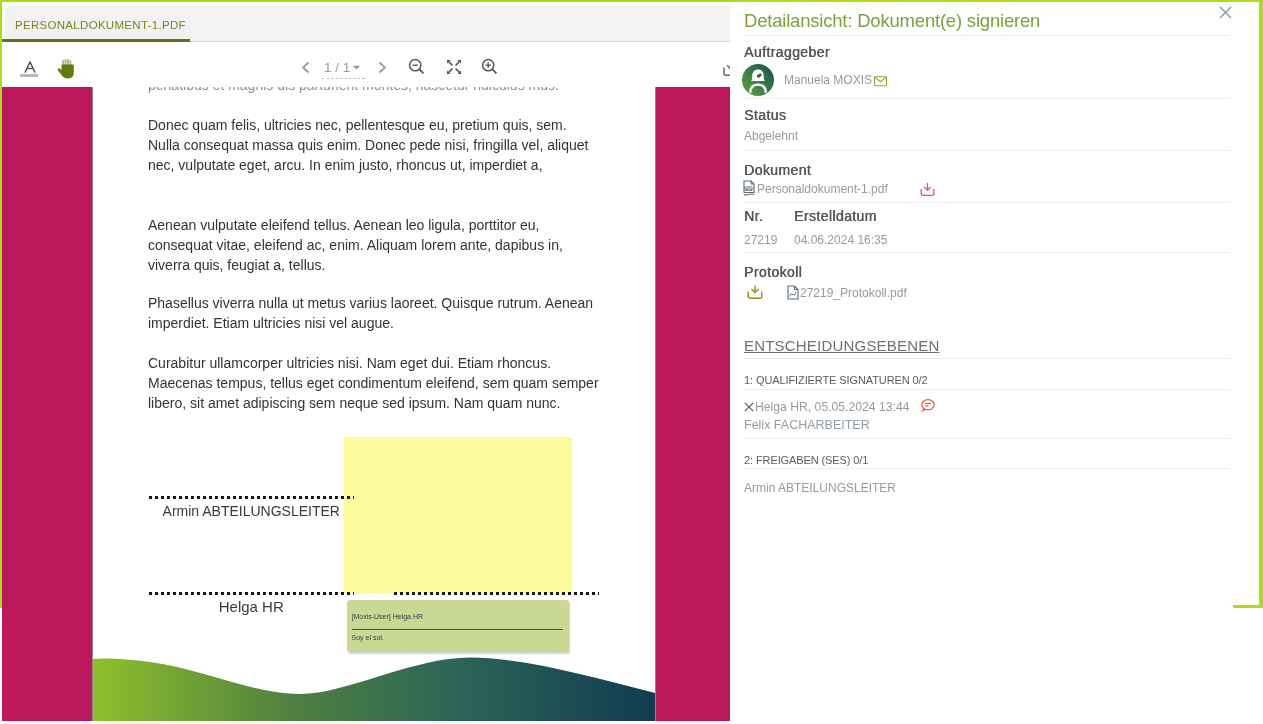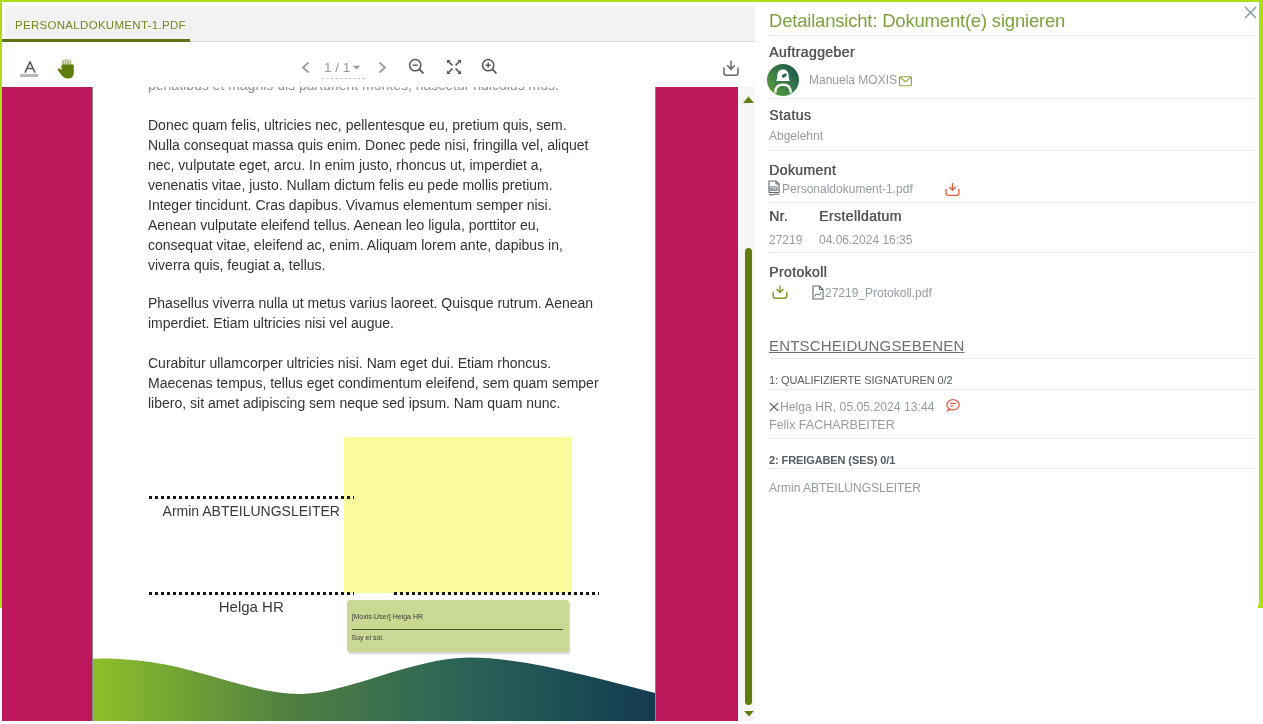--- a/index.html
+++ b/index.html
@@ -14,21 +14,21 @@
   #tabline { position:absolute; left:-3px; top:33px; width:188px; height:3px; background:#5d7517; }
   #toolbar { position:absolute; left:0; top:42px; width:754px; height:43px; background:#fff; }
   #viewer { position:absolute; left:0; top:85px; width:754px; height:634px; background:#be185d; overflow:hidden; }
   #page { position:absolute; left:90px; top:0; width:564px; height:634px; background:#fff;
           border-left:1px solid #8a8a8a; border-right:1px solid #8a8a8a; overflow:hidden; }
   .docline { position:absolute; left:55px; width:470px; height:20px; font-size:14px; line-height:20px; color:#333; white-space:nowrap; }
   
   #sbtrack { position:absolute; left:736px; top:0; width:18px; height:634px; background:#f6f6f6; }
   #sbthumb { position:absolute; left:743px; top:161px; width:7px; height:457px; background:#5e7d0e; border-radius:4px; }
   
-  #panel { position:absolute; left:753px; top:0; width:503px; height:719px; background:#fff; }
+  #panel { position:absolute; left:728px; top:0; width:503px; height:719px; background:#fff; }
   .sep { position:absolute; left:14px; right:3px; height:1px; background:#ececec; }
   .h1g { color:#7da13c; font-size:18.5px; font-weight:400; letter-spacing:-0.2px; }
   .hd  { color:#54585d; font-size:14px; font-weight:400; letter-spacing:0.4px; text-shadow:0.5px 0 0 currentColor; }
   .val { color:#949ca3; font-size:12px; }
   .lvl { color:#565e64; font-size:11px; letter-spacing:-0.1px; }
 </style>
 </head>
 <body>
 <div id="frame">
 
@@ -94,22 +94,20 @@
         <path d="M1,7.5 L1,13.2 Q1,15.2 3,15.2 L13,15.2 Q15,15.2 15,13.2 L15,7.5"></path>
       </g>
     </svg>
   </div>
   <div id="viewer">
     <div id="page">
       <div class="docline" style="top:-12px; color:#8f8f8f;">penatibus et magnis dis parturient montes, nascetur ridiculus mus.</div>
       <div class="docline" style="top:28px;">Donec quam felis, ultricies nec, pellentesque eu, pretium quis, sem.</div>
       <div class="docline" style="top:48px;">Nulla consequat massa quis enim. Donec pede nisi, fringilla vel, aliquet</div>
       <div class="docline" style="top:68px;">nec, vulputate eget, arcu. In enim justo, rhoncus ut, imperdiet a,</div>
-      <div class="docline" style="top:88px;">venenatis vitae, justo. Nullam dictum felis eu pede mollis pretium.</div>
-      <div class="docline" style="top:108px;">Integer tincidunt. Cras dapibus. Vivamus elementum semper nisi.</div>
       <div class="docline" style="top:128px;">Aenean vulputate eleifend tellus. Aenean leo ligula, porttitor eu,</div>
       <div class="docline" style="top:148px;">consequat vitae, eleifend ac, enim. Aliquam lorem ante, dapibus in,</div>
       <div class="docline" style="top:168px;">viverra quis, feugiat a, tellus.</div>
       <div class="docline" style="top:206px;">Phasellus viverra nulla ut metus varius laoreet. Quisque rutrum. Aenean</div>
       <div class="docline" style="top:226px;">imperdiet. Etiam ultricies nisi vel augue.</div>
       <div class="docline" style="top:266px;">Curabitur ullamcorper ultricies nisi. Nam eget dui. Etiam rhoncus.</div>
       <div class="docline" style="top:286px;">Maecenas tempus, tellus eget condimentum eleifend, sem quam semper</div>
       <div class="docline" style="top:306px;">libero, sit amet adipiscing sem neque sed ipsum. Nam quam nunc.</div>
 
       <div style="position:absolute; left:250.5px; top:350px; width:228px; height:155.5px; background:#fbfb9c;"></div>
@@ -225,17 +223,17 @@
       </svg>
     <div class="val" style="position:absolute; left:25px; top:398px; font-size:12.2px;">Helga HR, 05.05.2024 13:44</div>
     <svg style="position:absolute; left:190px; top:397px;" width="15" height="14" viewBox="0 0 15 14">
       <ellipse cx="8.0" cy="5.8" rx="6.2" ry="5.1" fill="none" stroke="#e8573a" stroke-width="1.2"></ellipse>
       <path d="M3.4,9.3 L1.2,13.2 L6.0,10.6 Z" fill="#e8573a"></path>
       <line x1="5.2" y1="4.4" x2="11" y2="4.4" stroke="#e8573a" stroke-width="1.1"></line>
       <line x1="5.2" y1="7" x2="8.4" y2="7" stroke="#e8573a" stroke-width="1.1"></line>
     </svg>
     <div class="val" style="position:absolute; left:14px; top:416px; font-size:12.5px;">Felix FACHARBEITER</div>
     <div class="sep" style="top:436px;"></div>
-    <div class="lvl" style="position:absolute; left:14px; top:452px;font-weight:bold;">2: FREIGABEN (SES) 0/1</div>
+    <div class="lvl" style="position:absolute; left:14px; top:452px;">2: FREIGABEN (SES) 0/1</div>
     <div class="sep" style="top:466px;"></div>
     <div class="val" style="position:absolute; left:14px; top:479px; font-size:12px;">Armin ABTEILUNGSLEITER</div>
   </div>
 </div>
 
 </body></html>

